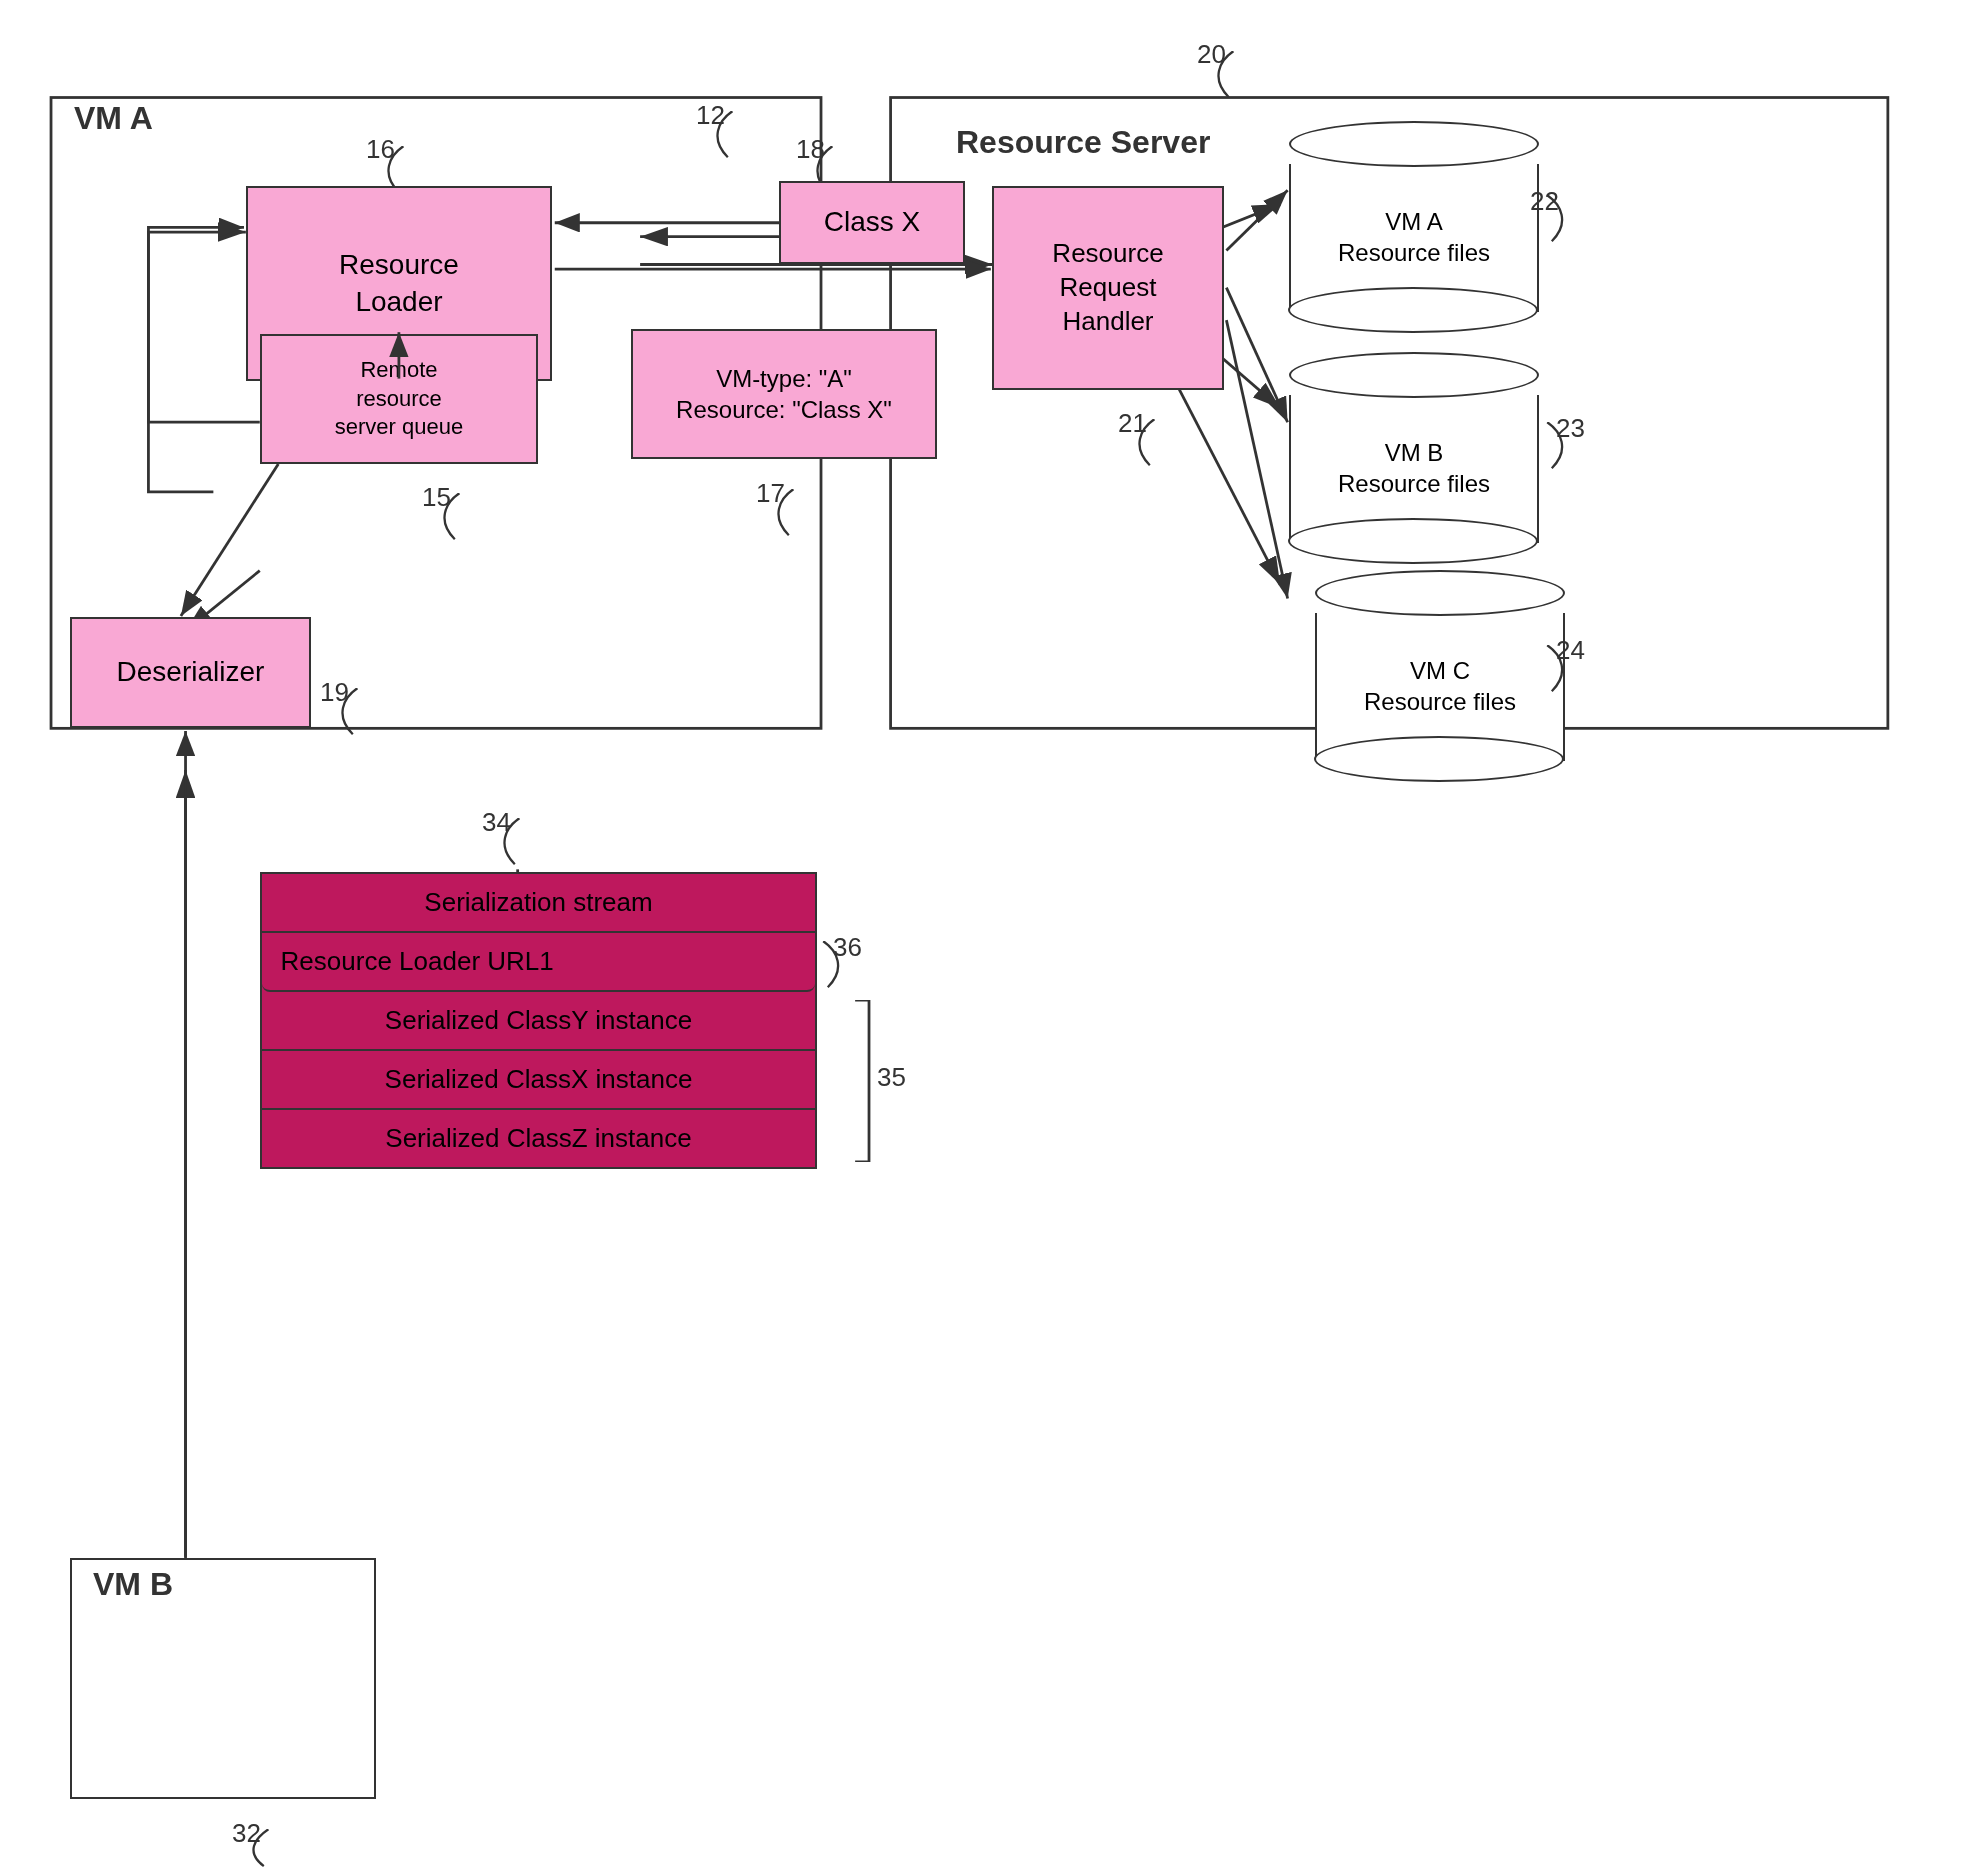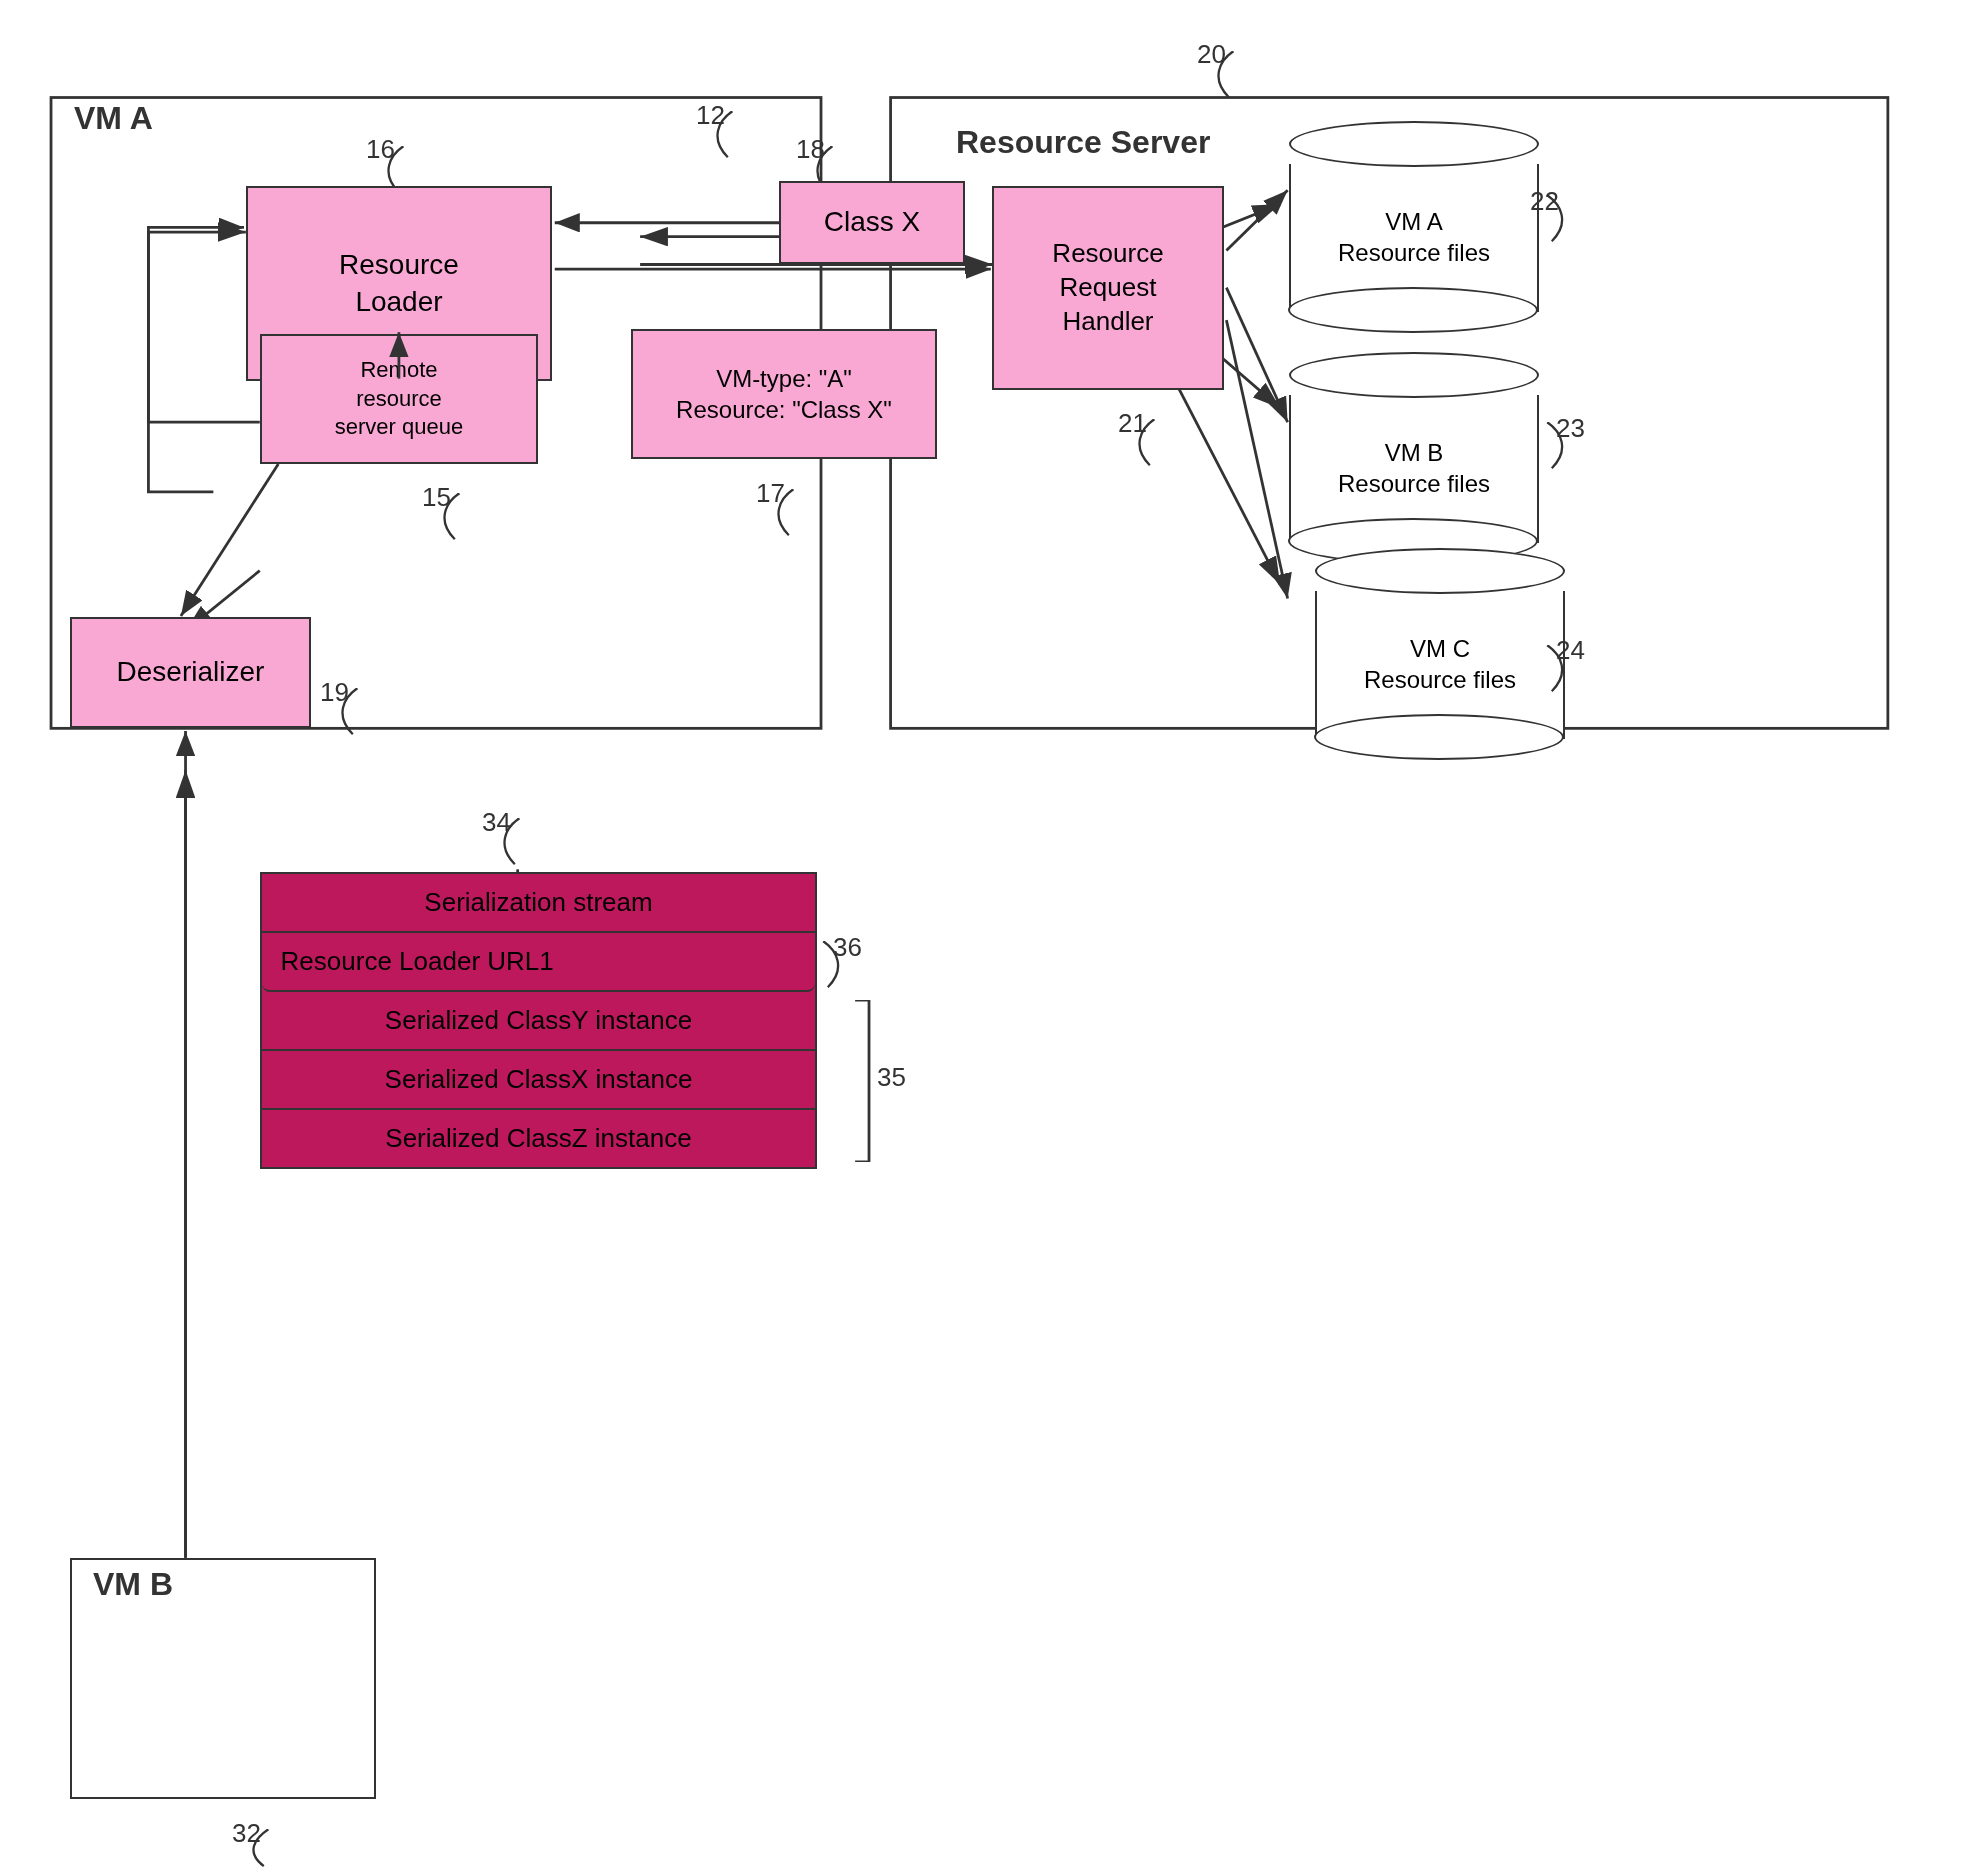--- a/index.html
+++ b/index.html
@@ -189,21 +189,21 @@
       <span>VM B<br>Resource files</span>
       <div style="position:absolute; bottom:-23px; left:-2.8px; width:250px; height:46px; border:2.8px solid #333; border-radius:50%; background:#fff;"></div>
     </div>
   </div>
 
   <div class="ref-num" style="left:1556px; top:413px;">23</div>
   <svg style="position:absolute; left:1538px; top:422px;" width="46" height="51" viewBox="0 0 50 55">
     <path d="M 10 0 C 25 10, 35 30, 15 50" fill="none" stroke="#333" stroke-width="2.5"></path>
   </svg>
 
-  <div class="cylinder" style="position:absolute; left:1289px; top:548px; width:302px;">
+  <div class="cylinder" style="position:absolute; left:1289px; top:570px; width:302px;">
     <div style="width:250px; height:46px; border:2.8px solid #333; border-radius:50%; background:#fff; position:relative; z-index:2;"></div>
     <div class="cylinder-body" style="width:250px; height:148px; border-left:2.8px solid #333; border-right:2.8px solid #333; border-bottom:2.8px solid #333; margin-top:-2.8px; font-size:24px; padding:9.3px; display:flex; align-items:center; justify-content:center; text-align:center; position:relative;">
       <span>VM C<br>Resource files</span>
       <div style="position:absolute; bottom:-23px; left:-2.8px; width:250px; height:46px; border:2.8px solid #333; border-radius:50%; background:#fff;"></div>
     </div>
   </div>
 
   <div class="ref-num" style="left:1556px; top:635px;">24</div>
   <svg style="position:absolute; left:1538px; top:645px;" width="46" height="51" viewBox="0 0 50 55">
     <path d="M 10 0 C 25 10, 35 30, 15 50" fill="none" stroke="#333" stroke-width="2.5"></path>

